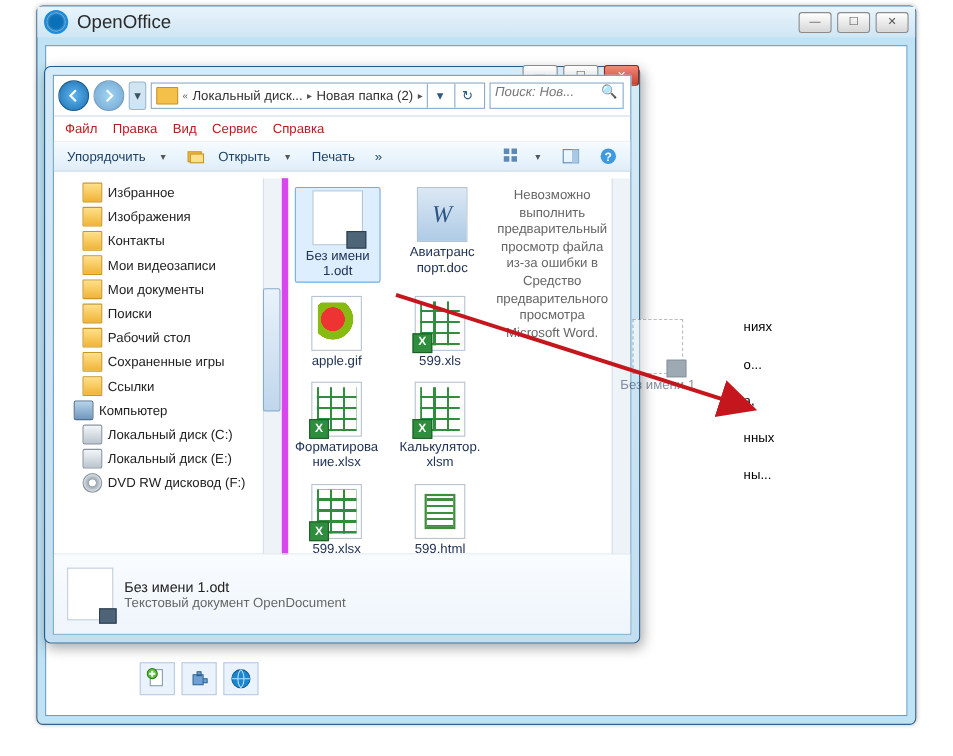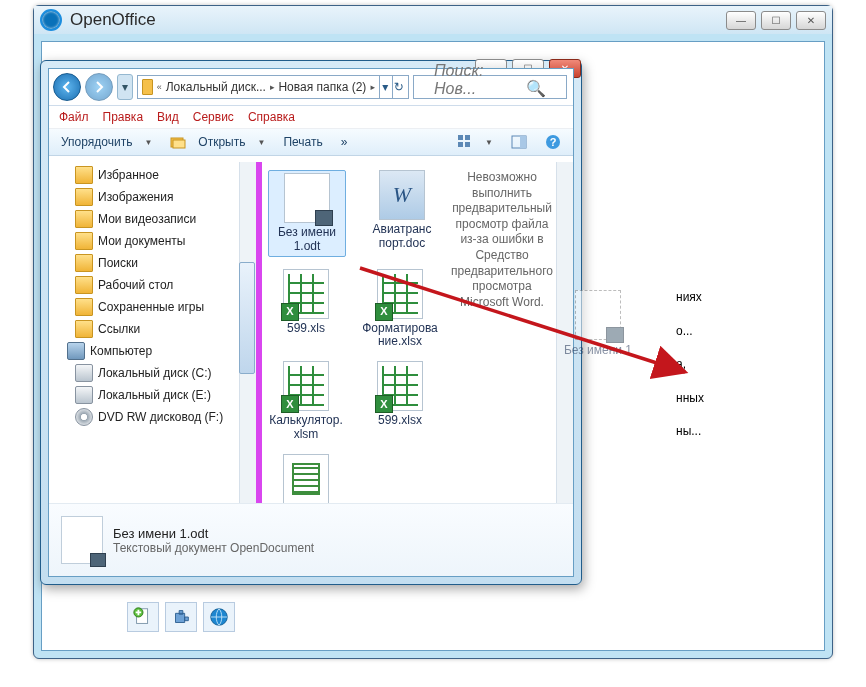--- a/index.html
+++ b/index.html
@@ -24,21 +24,21 @@
   .ex-top .winbtn{width:30px;height:17px}
   .closebtn{background:linear-gradient(#f08a7a,#c9422e)!important;color:#fff!important;border-color:#8b2a1a!important}
   .addr{display:flex;align-items:center;gap:4px;padding:4px 6px 4px 4px;border-bottom:1px solid #cedceb}
   .navbtn{width:26px;height:26px;border-radius:50%;background:radial-gradient(#5fb6ef,#1a6db0);border:1px solid #175b90;display:flex;align-items:center;justify-content:center;color:#fff}
   .navbtn.small{width:14px;height:24px;border-radius:3px;background:#d0e4f2;border:1px solid #95b8d0;color:#356}
   .addr-field{flex:1;height:22px;border:1px solid #8aa9c7;background:#fff;display:flex;align-items:center;padding:0 4px;gap:2px;font-size:12px;color:#333;overflow:hidden;white-space:nowrap}
   .addr-seg{color:#333}
   .tri{font-size:9px;color:#555;padding:0 2px}
   .addr-field .folder{width:18px;height:14px;background:#f5c04a;border:1px solid #c79421;border-radius:1px}
   .addr-btn{width:22px;height:22px;border-left:1px solid #8aa9c7;display:flex;align-items:center;justify-content:center;color:#2a5b87}
-  .searchbox{width:112px;height:22px;border:1px solid #8aa9c7;display:flex;align-items:flex-end;color:#777;font-style:italic;font-size:16px;padding:0 20px}
+  .searchbox{width:112px;height:22px;border:1px solid #8aa9c7;display:flex;align-items:flex-start;color:#777;font-style:italic;font-size:12px;padding:0 4px}
   .searchbox .s-icon{margin-left:auto;color:#2a5b87;font-style:normal}
   .menubar{display:flex;gap:14px;padding:4px 10px;border-bottom:1px solid #eceff3;color:#b91c1c}
   .toolbar{display:flex;align-items:center;gap:10px;padding:3px 8px;background:linear-gradient(#f6fbff,#dfeefa);border-bottom:1px solid #c1d5e6}
   .tb-item{display:flex;align-items:center;gap:12px;color:#1f4366;padding:2px 4px}
   .tb-item .dd{font-size:8px;color:#555}
   .tb-spacer{flex:1}
   .tb-icon{width:16px;height:16px}
   .content{position:absolute;top:93px;left:0;right:0;bottom:70px;display:flex}
   .tree{width:207px;border-right:6px solid #d946ef;overflow:hidden;position:relative}
   .tree ul{list-style:none;margin:0;padding:2px 0 2px 26px}
@@ -219,20 +219,24 @@
               <li>
                 <span class="ico folder-i"></span>
                 <span>Избранное</span>
               </li>
               <li>
                 <span class="ico folder-i"></span>
                 <span>Изображения</span>
               </li>
               <li>
                 <span class="ico folder-i"></span>
+                <span>Контакты</span>
+              </li>
+              <li>
+                <span class="ico folder-i"></span>
                 <span>Мои видеозаписи</span>
               </li>
               <li>
                 <span class="ico folder-i"></span>
                 <span>Мои документы</span>
               </li>
               <li>
                 <span class="ico folder-i"></span>
                 <span>Поиски</span>
               </li>
@@ -272,20 +276,24 @@
 
         <div class="files">
           <div class="grid" id="files-grid">
               <div class="file sel">
                 <div class="thumb doc"></div>
                 <span>Без имени 1.odt</span>
               </div>
               <div class="file">
                 <div class="thumb docw"></div>
                 <span>Авиатранс порт.doc</span>
+              </div>
+              <div class="file">
+                <div class="thumb img"></div>
+                <span>apple.gif</span>
               </div>
               <div class="file">
                 <div class="thumb xls"></div>
                 <span>599.xls</span>
               </div>
               <div class="file">
                 <div class="thumb xls"></div>
                 <span>Форматирование.xlsx</span>
               </div>
               <div class="file">

